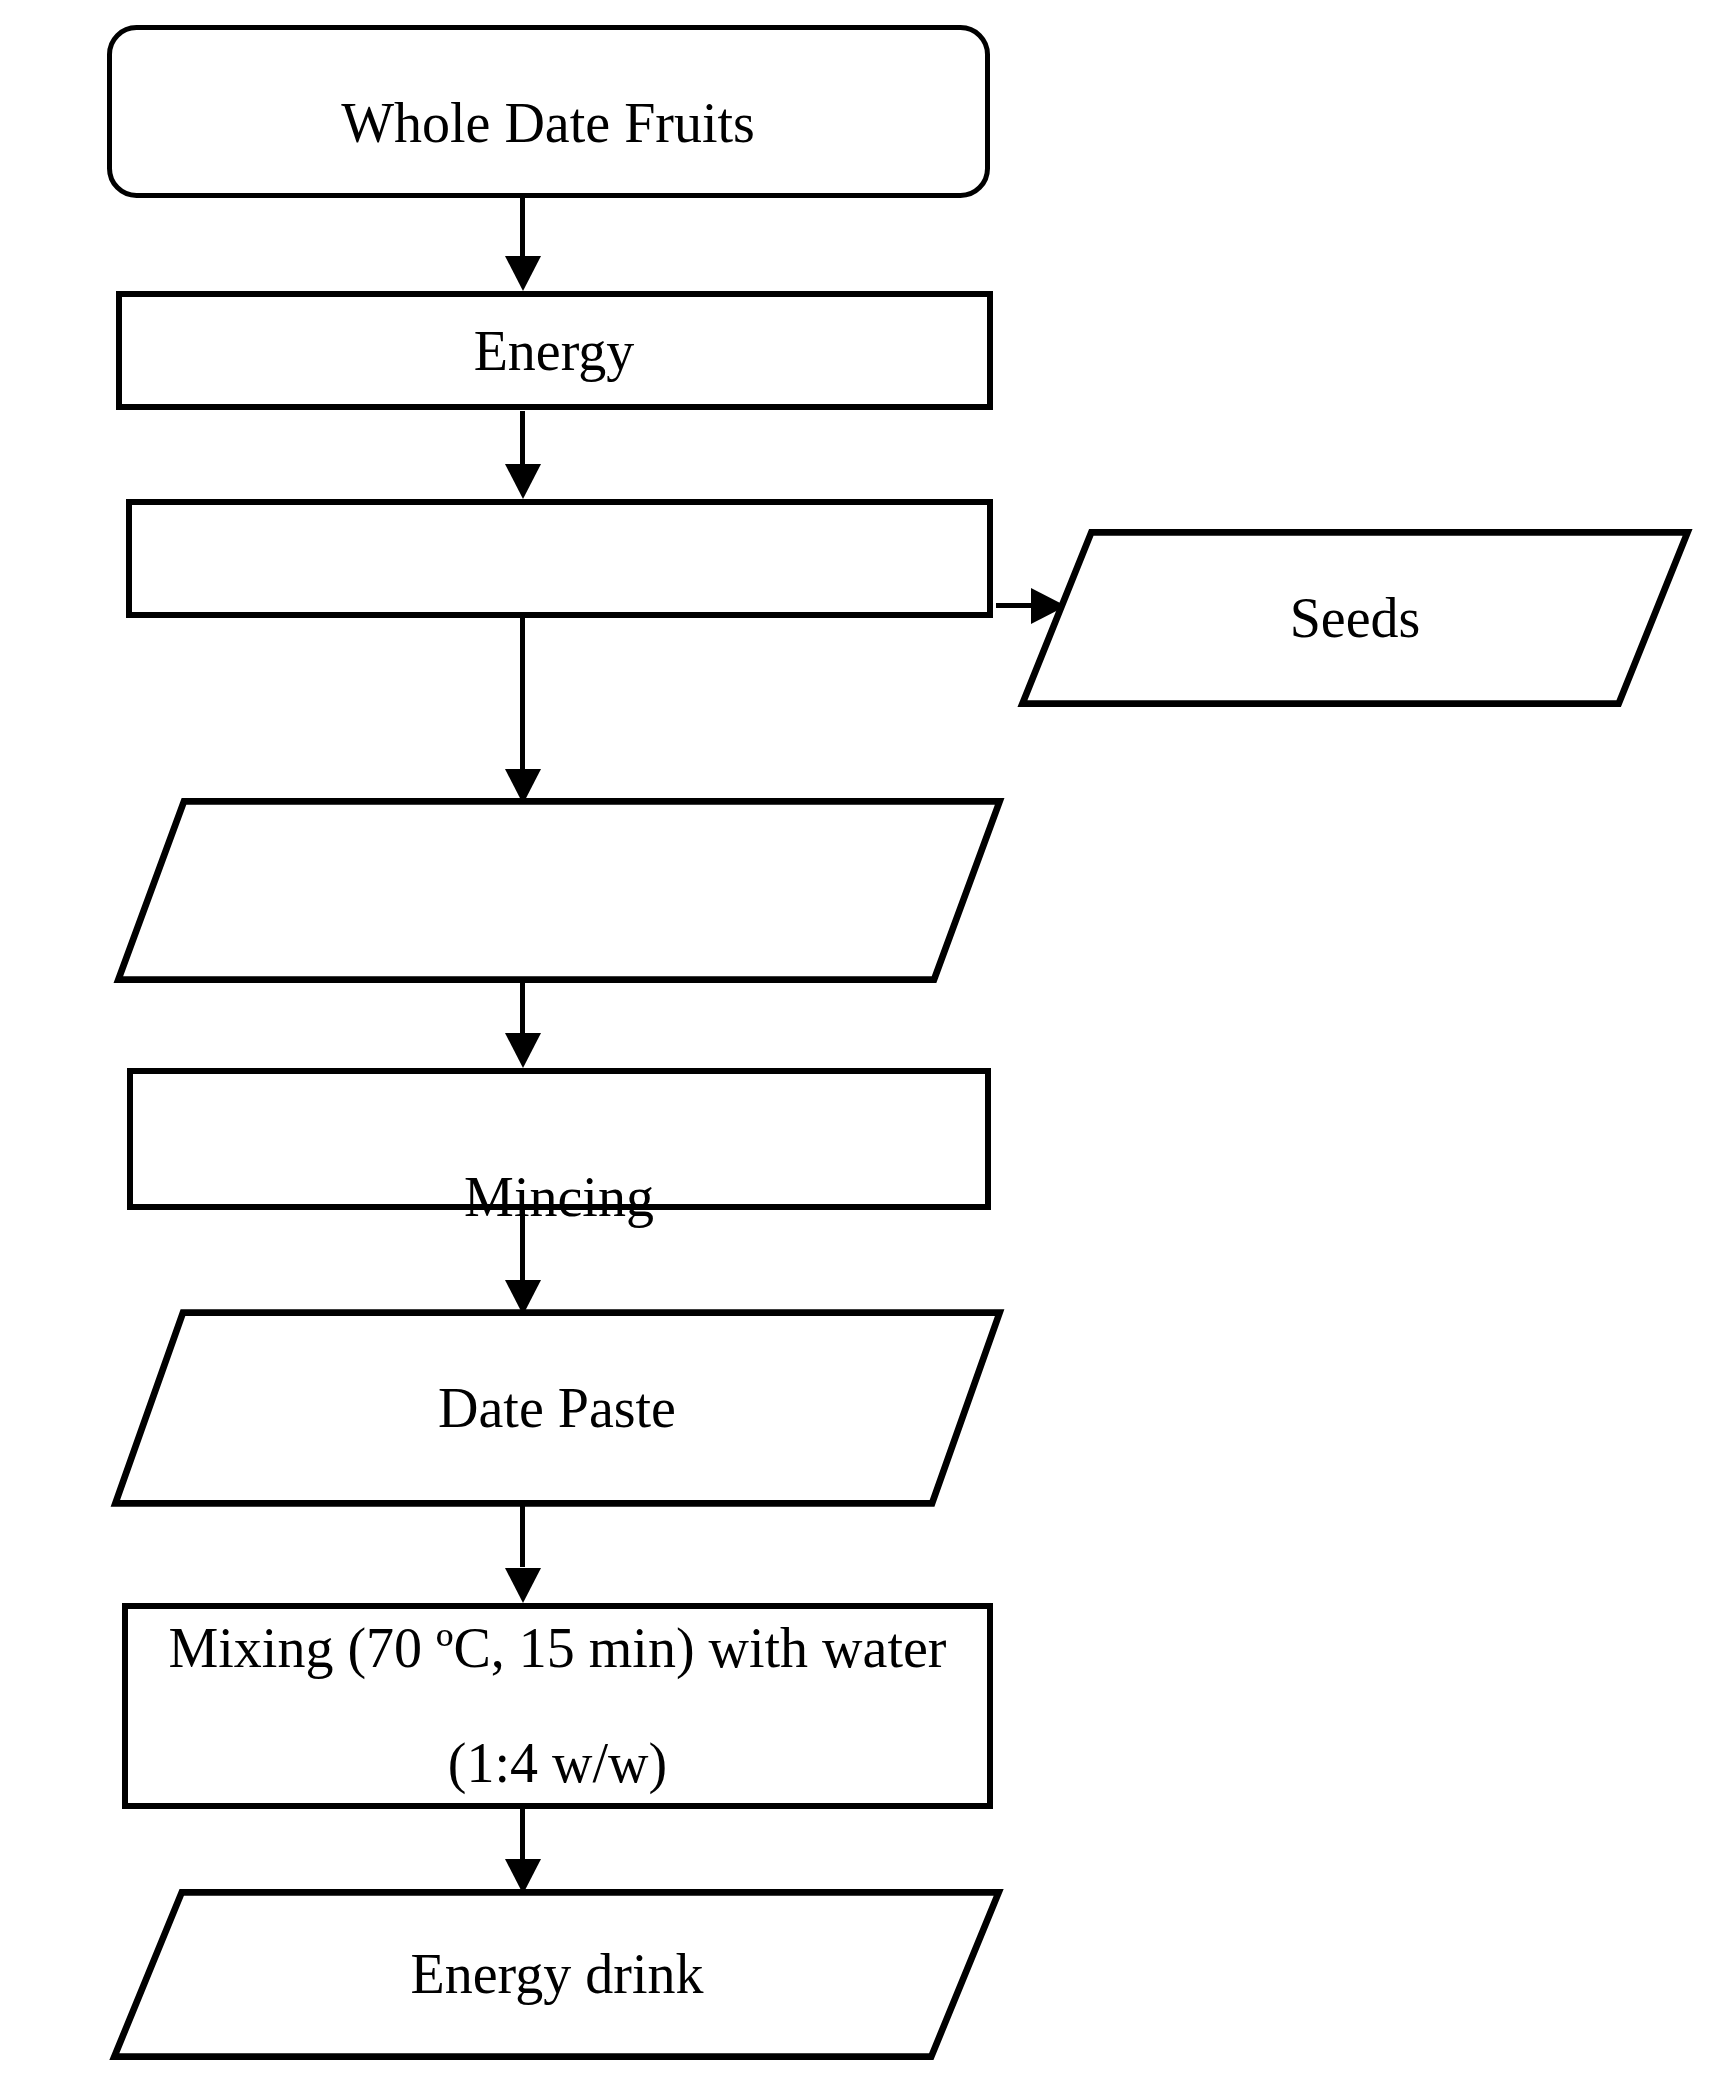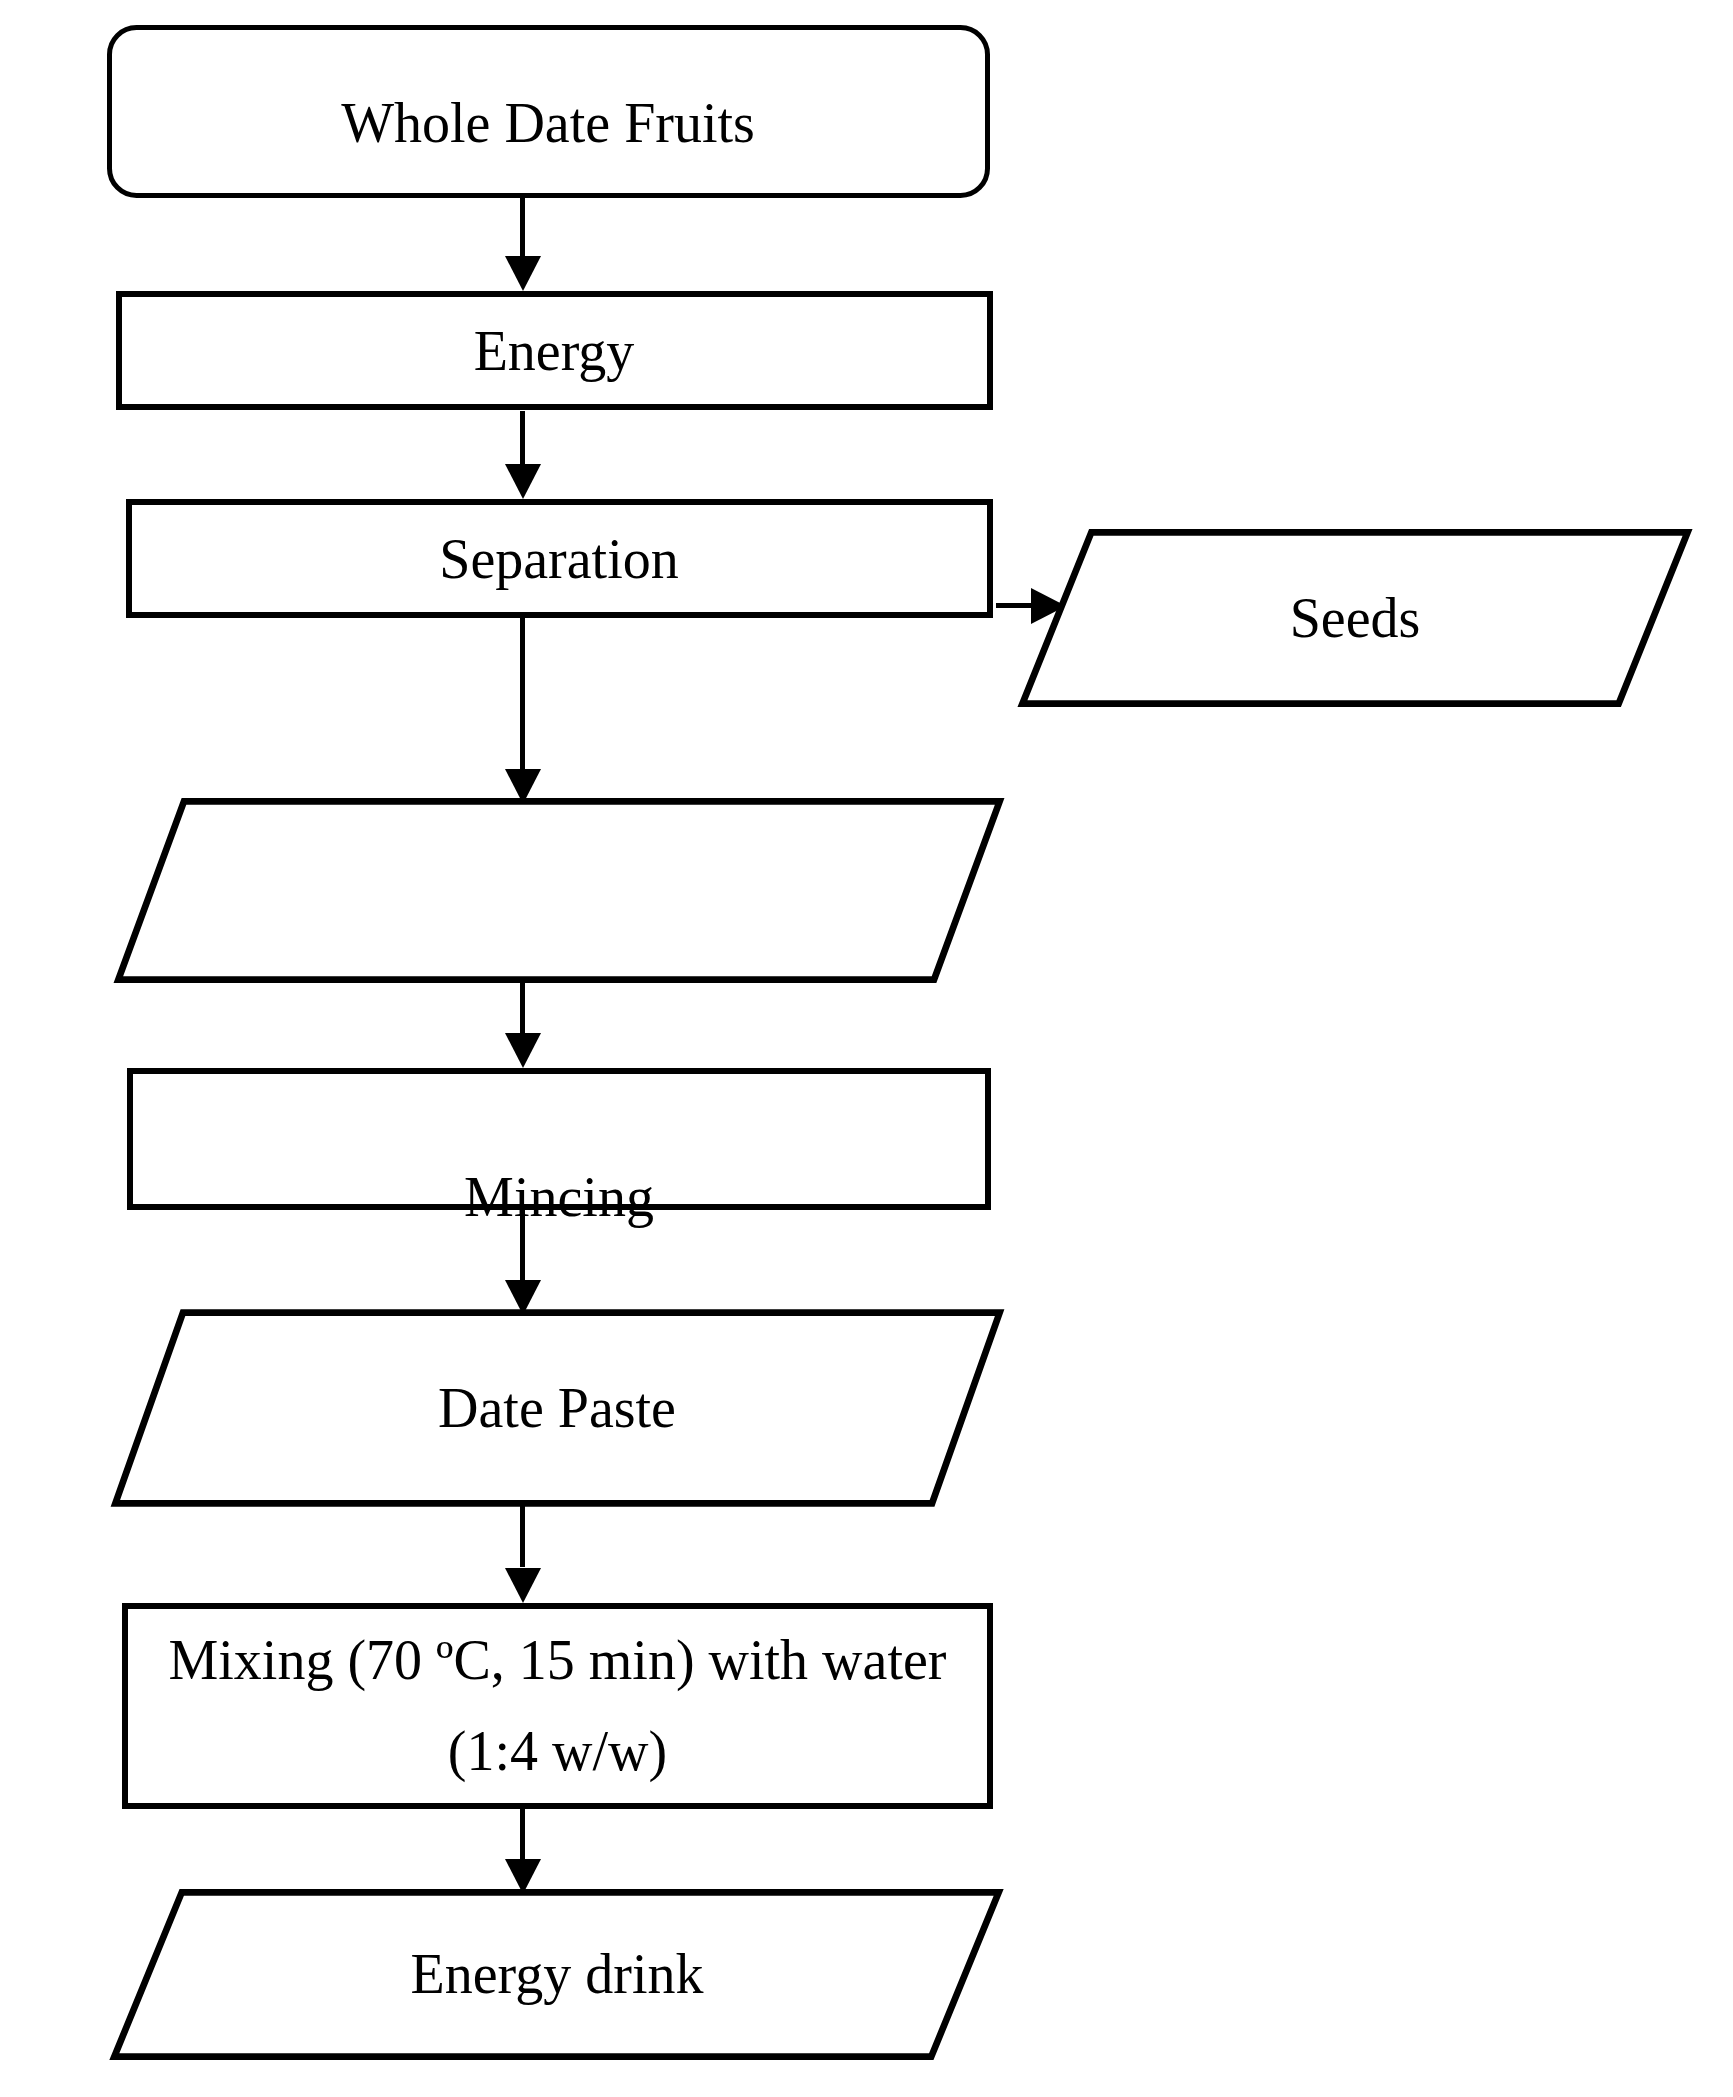--- a/index.html
+++ b/index.html
@@ -21,21 +21,21 @@
     transform:translate(-50%,-50%);
     font-size:56px;
     line-height:1.25;
     white-space:nowrap;
     text-align:center;
   }
   .label-multi{
     position:absolute;
     display:flex;
     flex-direction:column;
-    justify-content:center;
+    justify-content:space-between;
     align-items:center;
     text-align:center;
     font-size:56px;
     line-height:1.62;
   }
   .vline{position:absolute;width:5.4px;background:#000;}
   .head-down{
     position:absolute;width:0;height:0;
     border-left:18px solid transparent;
     border-right:18px solid transparent;
@@ -60,21 +60,20 @@
   <div class="vline" style="left:520px;top:198px;height:58px;"></div>
   <div class="head-down" style="left:505px;top:256px;"></div>
 
   <div class="shape rect" style="left:116px;top:291px;width:877px;height:119px;"></div>
   <div class="label" style="left:554px;top:351px;">Energy</div>
 
   <div class="vline" style="left:520px;top:411px;height:54px;"></div>
   <div class="head-down" style="left:505px;top:464px;"></div>
 
   <div class="shape rect" style="left:126px;top:499px;width:867px;height:119px;"></div>
-  <div class="label" style="left:559px;top:559px;">Separation</div>
 
   <div class="hline" style="left:996px;top:603px;width:35px;"></div>
   <div class="head-right" style="left:1031px;top:588px;"></div>
 
   <svg class="pgram-svg" style="left:1019px;top:529px;" width="672" height="178" viewBox="0 0 1004 266">
     <polygon points="108,5 999,5 896,261 5,261"></polygon>
   </svg>
   <div class="label" style="left:1355px;top:618px;">Seeds</div>
 
   <div class="vline" style="left:520px;top:618px;height:151px;"></div>

